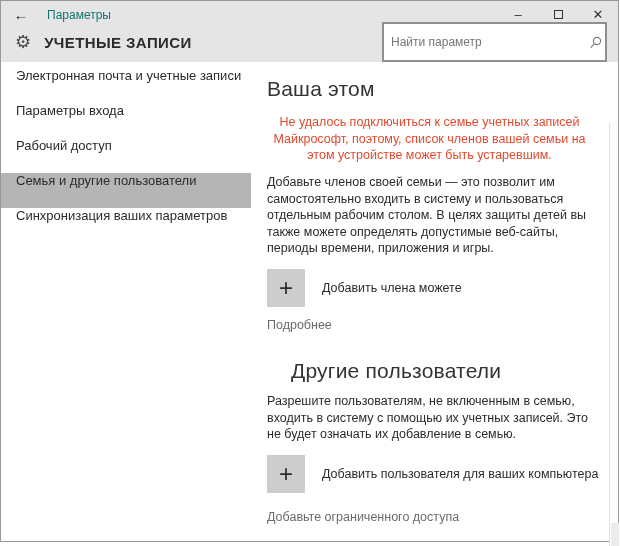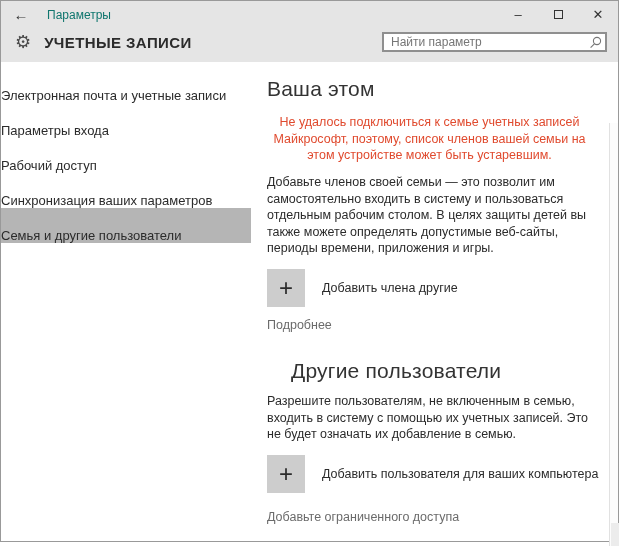--- a/index.html
+++ b/index.html
@@ -40,37 +40,38 @@
     height: 34px; background: #e5e5e5;
     display: flex; align-items: center;
     padding: 0 11px 6px 14px;
   }
   .gear { font-family: "DejaVu Sans", sans-serif; font-size: 18px; color: #4a4a4a; line-height: 1; }
   .page-title {
     font-size: 15px; font-weight: bold; color: #2b2b2b;
     letter-spacing: 0.4px; margin-left: 13px; flex: 1;
   }
   .search-box {
-    width: 225px; height: 20px; background: #fff;
+    width: 225px; height: 40px; background: #fff;
     border: 2px solid #8f8f8f;
     display: flex; align-items: center;
   }
   .search-input {
     flex: 1; border: none; outline: none; background: transparent;
     font-family: "Liberation Sans", sans-serif;
     font-size: 12px; color: #444; padding: 0 4px 0 7px;
   }
   .search-input::placeholder { color: #767676; opacity: 1; }
   .search-icon { width: 20px; display: flex; align-items: center; justify-content: center; }
   
   .main { display: flex; height: 479px; position: relative; }
   .sidebar { width: 258px; padding-top: 6px; flex-shrink: 0; }
   .nav-item {
     width: 250px; height: 35px;
-    display: flex; align-items: flex-end;
+    display: flex; align-items: flex-start;
+    padding-left: 15px;
     font-size: 13px; color: #2b2b2b;
     cursor: default;
   }
   .nav-item.selected { background: #b5b5b5; }
   .content {
     margin-left: 8px; width: 330px;
     font-size: 12.5px; color: #2b2b2b;
   }
   .section-heading {
     font-size: 21px; font-weight: 400; color: #333;
@@ -146,39 +147,39 @@
     <div class="sidebar">
       <div class="nav-item">
           <span>Электронная почта и учетные записи</span>
         </div>
       <div class="nav-item">
           <span>Параметры входа</span>
         </div>
       <div class="nav-item">
           <span>Рабочий доступ</span>
         </div>
-      <div class="nav-item">
-          <span>Синхронизация ваших параметров</span>
-        </div>
       <div class="nav-item selected">
           <span>Семья и другие пользователи</span>
         </div>
+      <div class="nav-item">
+          <span>Синхронизация ваших параметров</span>
+        </div>
     </div>
 
     <div class="content">
 
       <div class="section-heading h-family">Ваша этом</div>
 
       <div class="warning-text">Не удалось подключиться к семье учетных записей Майкрософт, поэтому, список членов вашей семьи на этом устройстве может быть устаревшим.</div>
 
       <div class="desc-text">Добавьте членов своей семьи — это позволит им самостоятельно входить в систему и пользоваться отдельным рабочим столом. В целях защиты детей вы также можете определять допустимые веб-сайты, периоды времени, приложения и игры.</div>
 
       <div class="add-row">
         <div class="plus-btn">+</div>
-        <span class="add-label">Добавить члена другие</span>
+        <span class="add-label">Добавить члена можете</span>
       </div>
 
       <div class="gray-link">Подробнее</div>
 
       <div class="section-heading h-other">Другие пользователи</div>
 
       <div class="desc-text">Разрешите пользователям, не включенным в семью, входить в систему с помощью их учетных записей. Это не будет означать их добавление в семью.</div>
 
       <div class="add-row">
         <div class="plus-btn">+</div>

